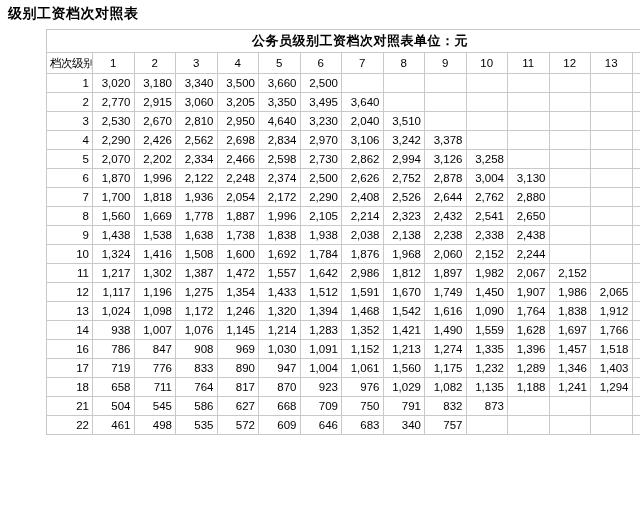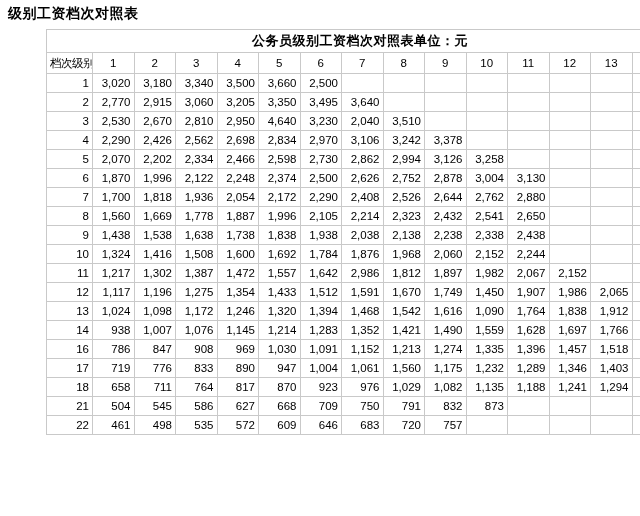--- a/index.html
+++ b/index.html
@@ -426,21 +426,21 @@
         </tr>
         <tr>
           <td class="rank">22</td>
           <td>461</td>
           <td>498</td>
           <td>535</td>
           <td>572</td>
           <td>609</td>
           <td>646</td>
           <td>683</td>
-          <td>720</td>
+          <td>340</td>
           <td>757</td>
           <td></td>
           <td></td>
           <td></td>
           <td></td>
           <td></td>
         </tr>
       </tbody>
     </table>
   </div>

